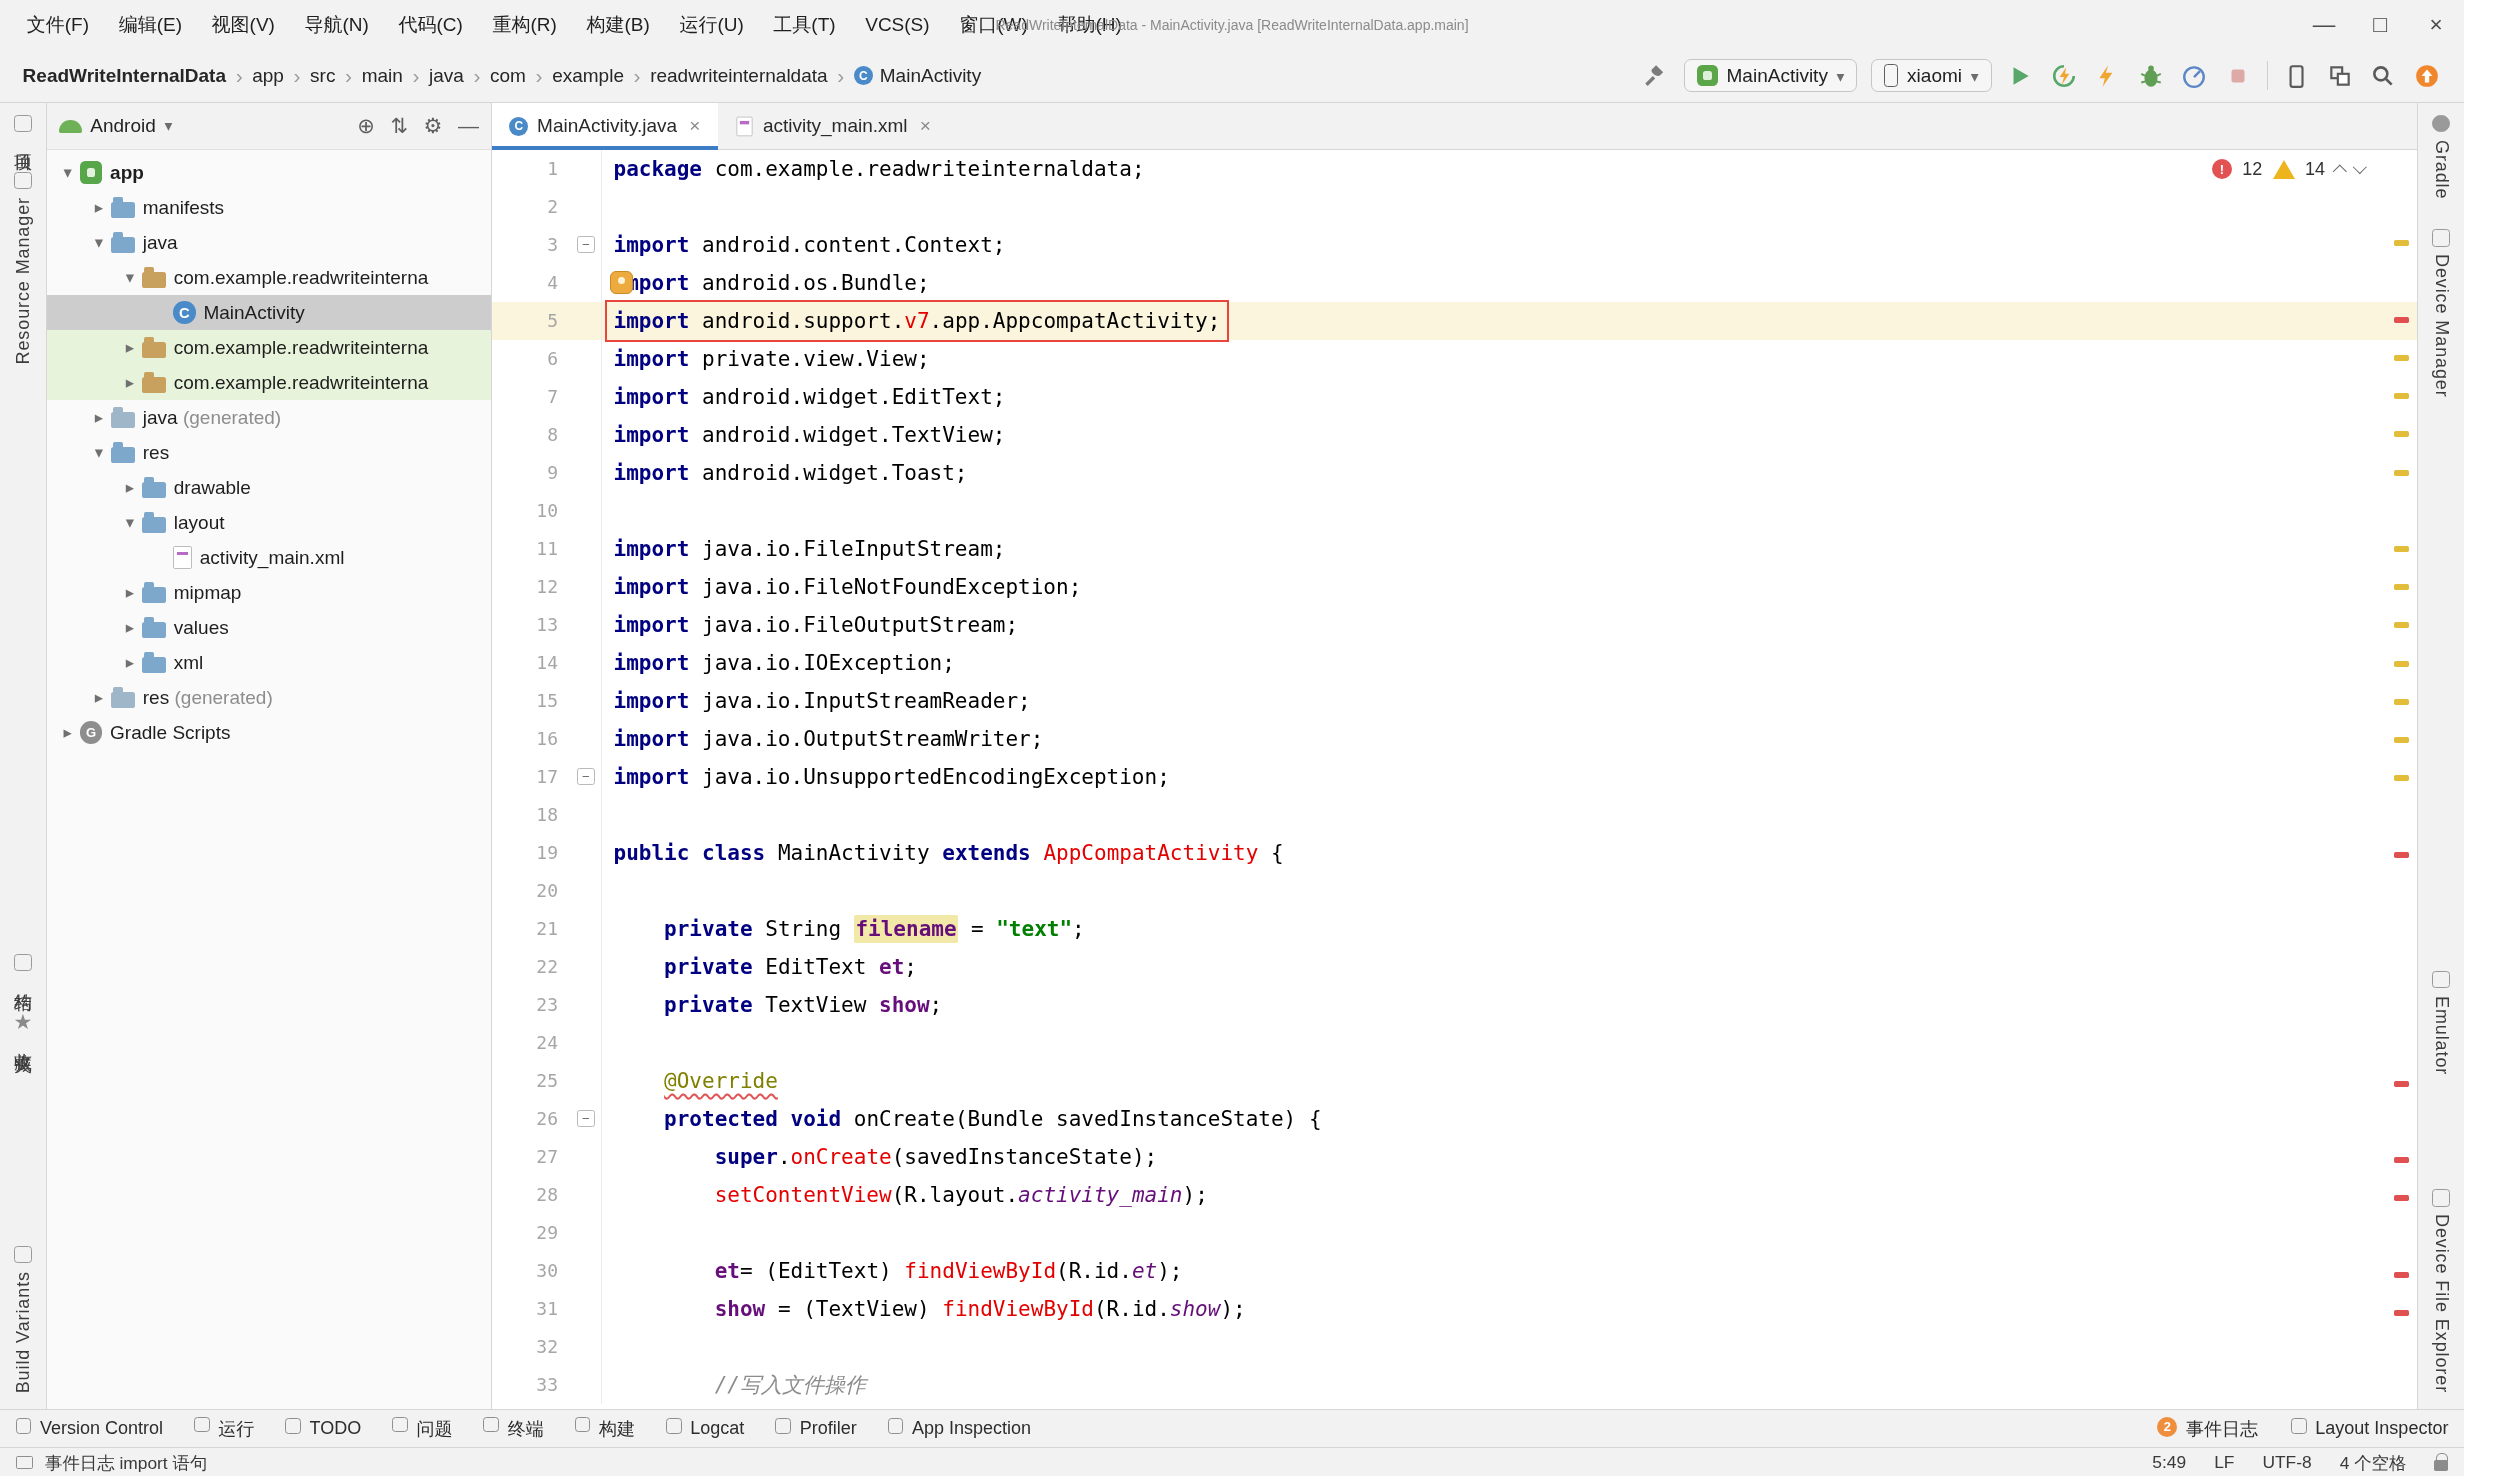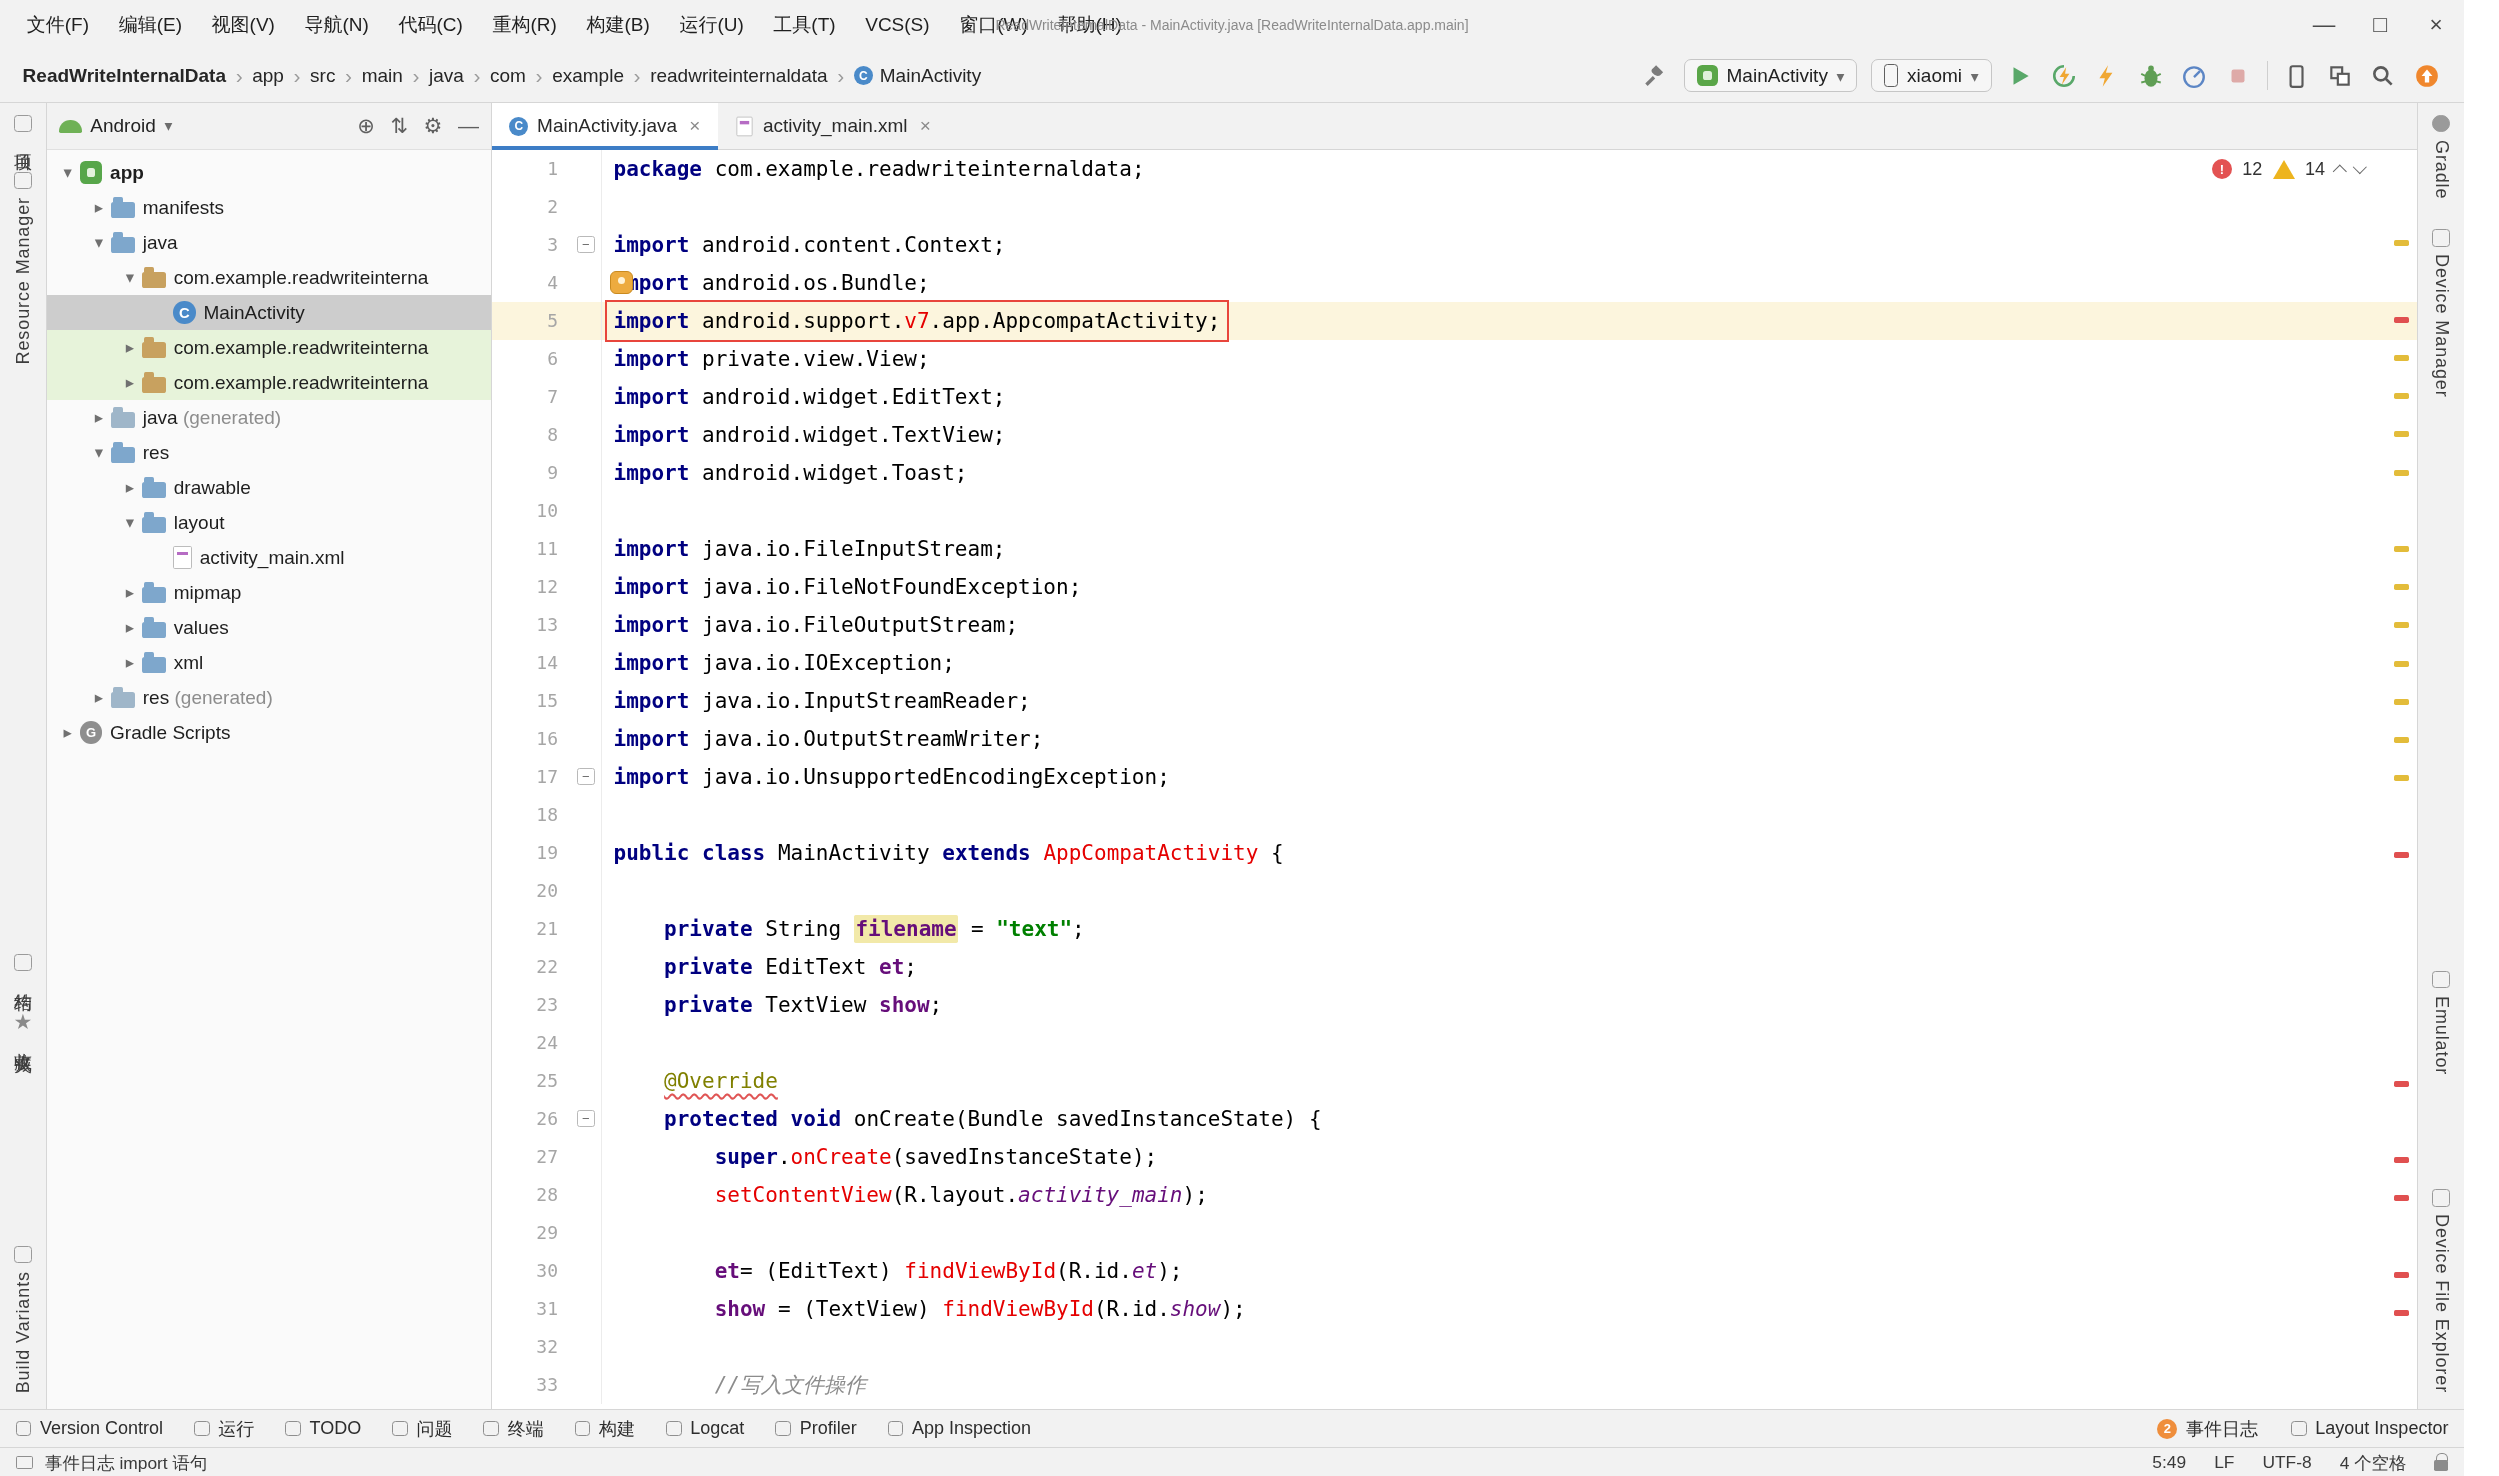--- a/index.html
+++ b/index.html
@@ -143,21 +143,21 @@
   #error-stripe { position:absolute; top:0; right:0; width:29.5px; bottom:0; }
   .es-mark { position:absolute; right:7.8px; width:14.8px; height:6px; border-radius:1.7px; }
   .es-red    { background:#e05050; }
   .es-yellow { background:#e3bc3a; }
 
   
   #bottom-toolbar { height:38px; background:#f2f2f2; border-top:0.9px solid #d6d6d6;
     display:flex; align-items:center; padding:0 15.6px; font-size:18px; color:#2d2d2d; }
   #bt-left { display:flex; align-items:center; }
   #bt-right { margin-left:auto; display:flex; align-items:center; gap:33px; }
-  .bt-item { display:flex; align-items:center; gap:8.7px; margin-right:31px; }
+  .bt-item { display:flex; gap:8.7px; margin-right:31px; }
   #bt-right .bt-item { margin-right:0; }
   .bt-ic { width:15.6px; height:15.6px; border:1.7px solid #8f8f8f; border-radius:3.5px; flex-shrink:0; }
   .bt-ic.bt-badge { width:20px; height:20px; border:none; border-radius:50%; background:#ef8e3c;
     color:#fff; font-size:13px; font-weight:bold; display:flex; align-items:center; justify-content:center; }
 
   
   #status-bar { height:30px; background:#f2f2f2; border-top:0.9px solid #d6d6d6;
     display:flex; align-items:center; padding:0 15.6px; font-size:17.4px; color:#3a3a3a; }
   .sw-ic { width:17.4px; height:13px; border:1.7px solid #8f8f8f; border-radius:1.7px; margin-right:12px; }
   #status-right { margin-left:auto; display:flex; align-items:center; gap:28px; }

